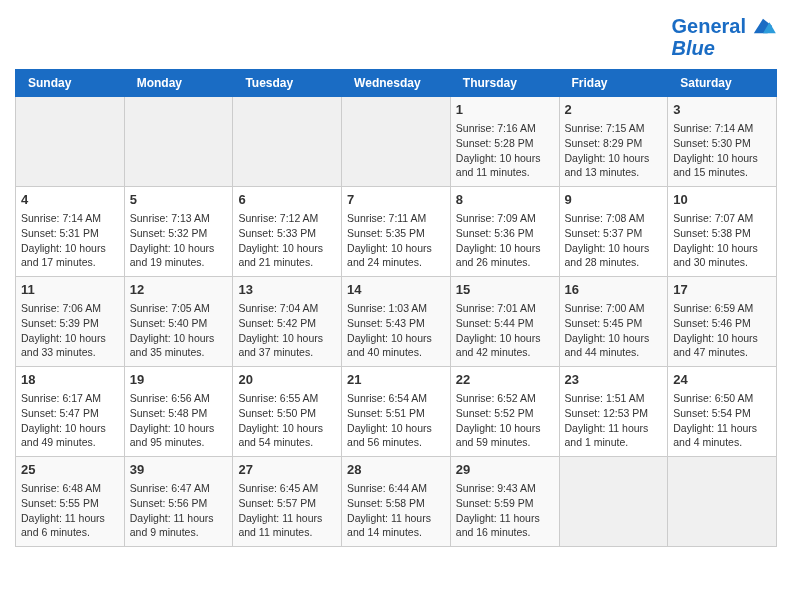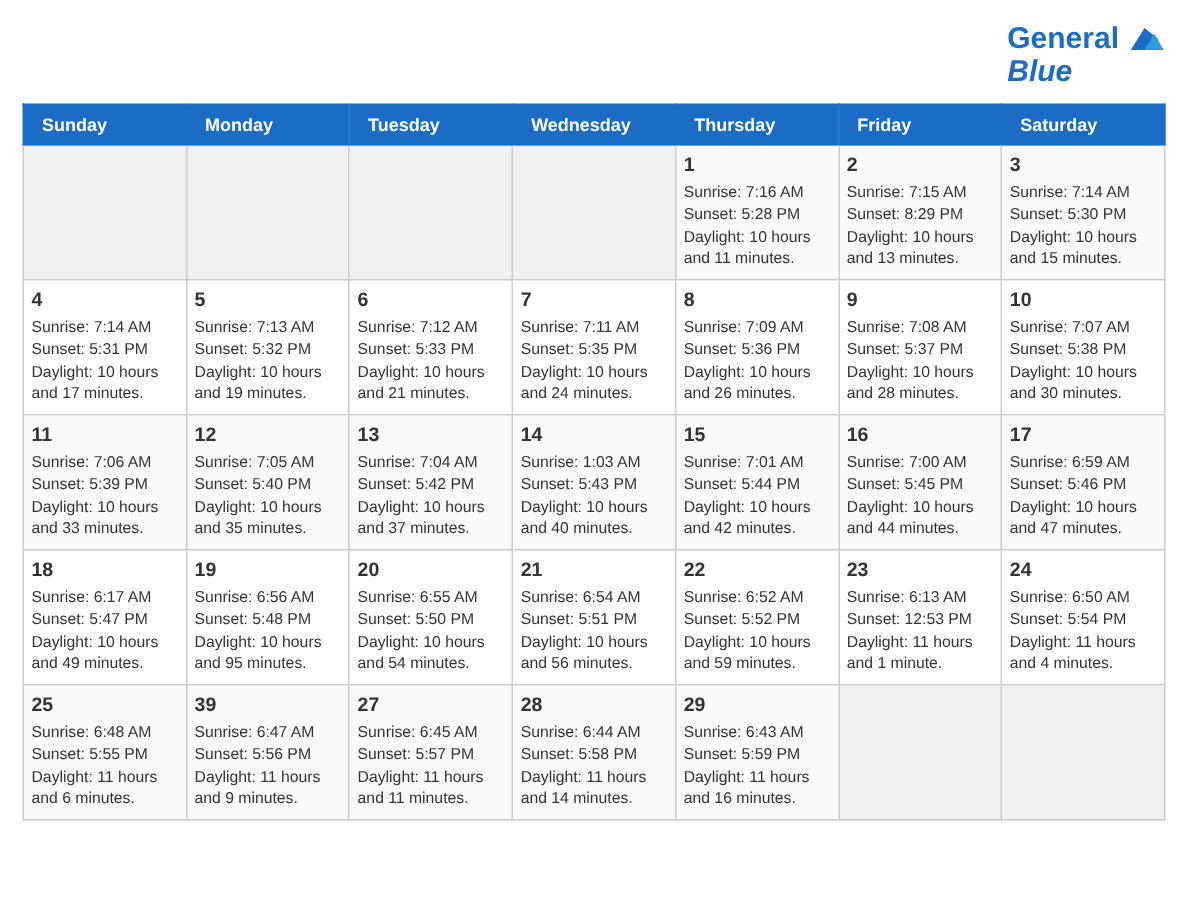--- a/index.html
+++ b/index.html
@@ -286,21 +286,21 @@
         </td>
         <td>
           <span class="day-num">22</span>
           <div>Sunrise: 6:52 AM</div>
           <div>Sunset: 5:52 PM</div>
           <div>Daylight: 10 hours</div>
           <div>and 59 minutes.</div>
         </td>
         <td>
           <span class="day-num">23</span>
-          <div>Sunrise: 6:13 AM</div>
+          <div>Sunrise: 1:51 AM</div>
           <div>Sunset: 12:53 PM</div>
           <div>Daylight: 11 hours</div>
           <div>and 1 minute.</div>
         </td>
         <td>
           <span class="day-num">24</span>
           <div>Sunrise: 6:50 AM</div>
           <div>Sunset: 5:54 PM</div>
           <div>Daylight: 11 hours</div>
           <div>and 4 minutes.</div>
@@ -330,21 +330,21 @@
         </td>
         <td>
           <span class="day-num">28</span>
           <div>Sunrise: 6:44 AM</div>
           <div>Sunset: 5:58 PM</div>
           <div>Daylight: 11 hours</div>
           <div>and 14 minutes.</div>
         </td>
         <td>
           <span class="day-num">29</span>
-          <div>Sunrise: 6:43 AM</div>
+          <div>Sunrise: 9:43 AM</div>
           <div>Sunset: 5:59 PM</div>
           <div>Daylight: 11 hours</div>
           <div>and 16 minutes.</div>
         </td>
         <td class="empty-cell"></td>
         <td class="empty-cell"></td>
       </tr>
     </tbody>
 </table>
 

